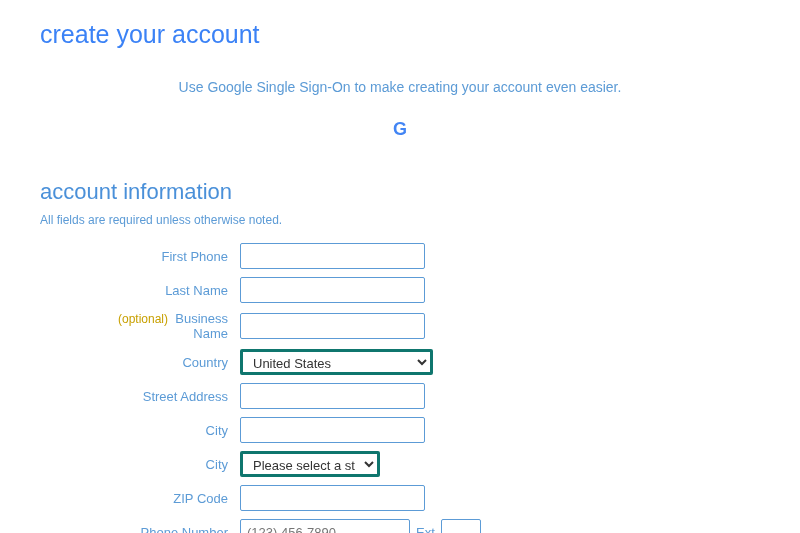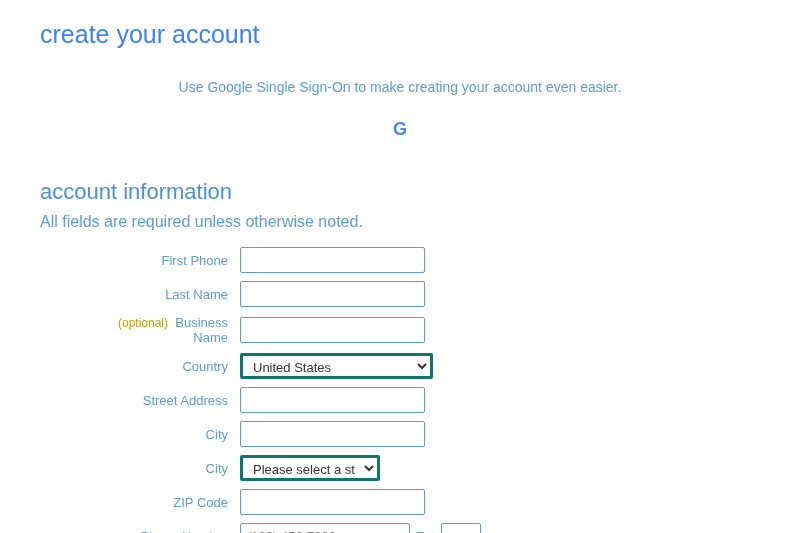--- a/index.html
+++ b/index.html
@@ -66,21 +66,21 @@
 
     .section-title {
       color: #4a90d9;
       font-size: 22px;
       font-weight: 300;
       margin-bottom: 8px;
     }
 
     .required-note {
       color: #5c9bd6;
-      font-size: 16px;
+      font-size: 12px;
       margin-bottom: 16px;
     }
 
     .form-section {
       margin-bottom: 20px;
     }
 
     .form-row {
       display: flex;
       align-items: center;

